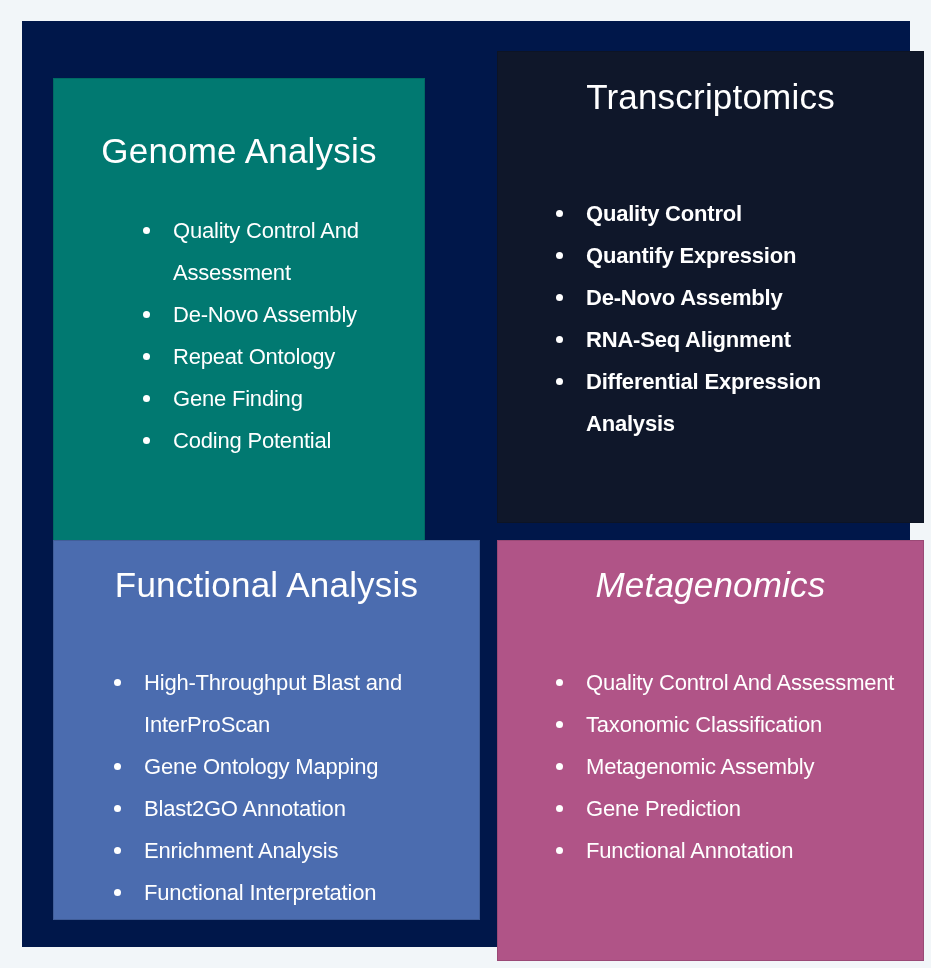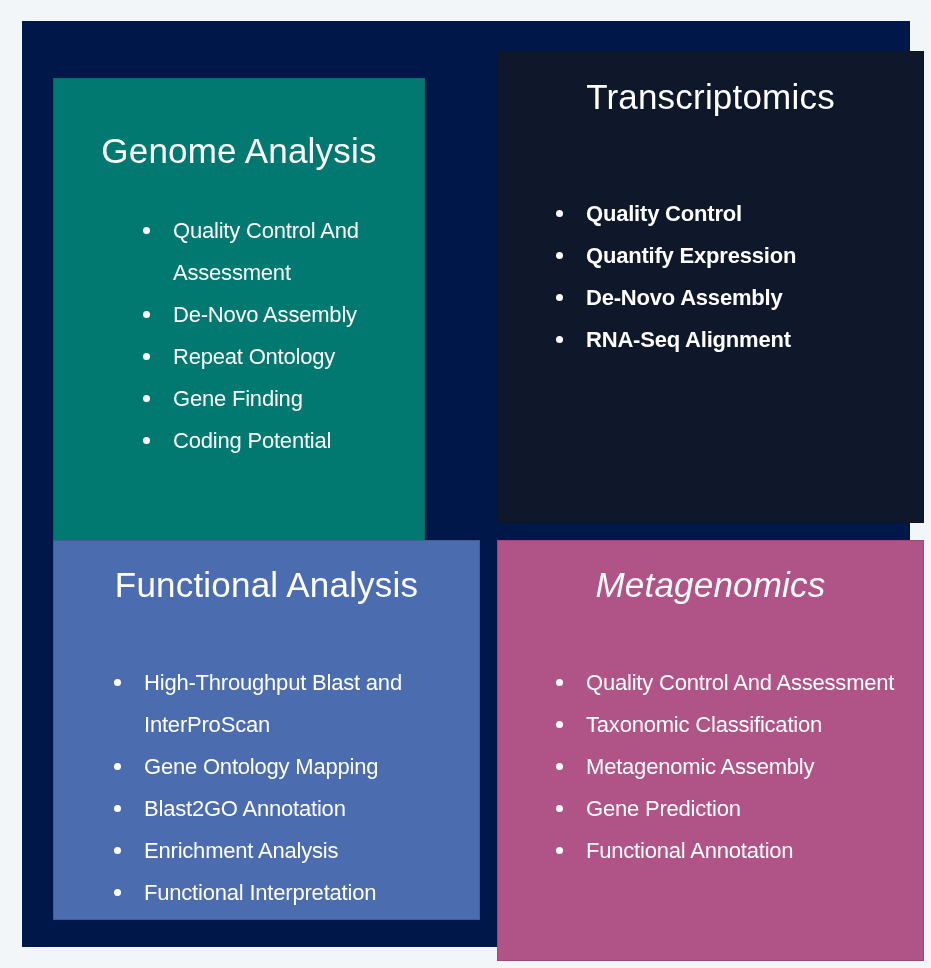--- a/index.html
+++ b/index.html
@@ -122,20 +122,24 @@
           <span class="txt">Quantify Expression</span>
         </li>
       <li>
           <span class="bullet"></span>
           <span class="txt">De-Novo Assembly</span>
         </li>
       <li>
           <span class="bullet"></span>
           <span class="txt">RNA-Seq Alignment</span>
         </li>
+      <li>
+          <span class="bullet"></span>
+          <span class="txt">Differential Expression Analysis</span>
+        </li>
     </ul>
   </div>
 
   <div class="cell" id="c3" style="background: rgb(75, 108, 175);">
     <h2>Functional Analysis</h2>
     <ul>
       <li>
           <span class="bullet"></span>
           <span class="txt">High-Throughput Blast and InterProScan</span>
         </li>

